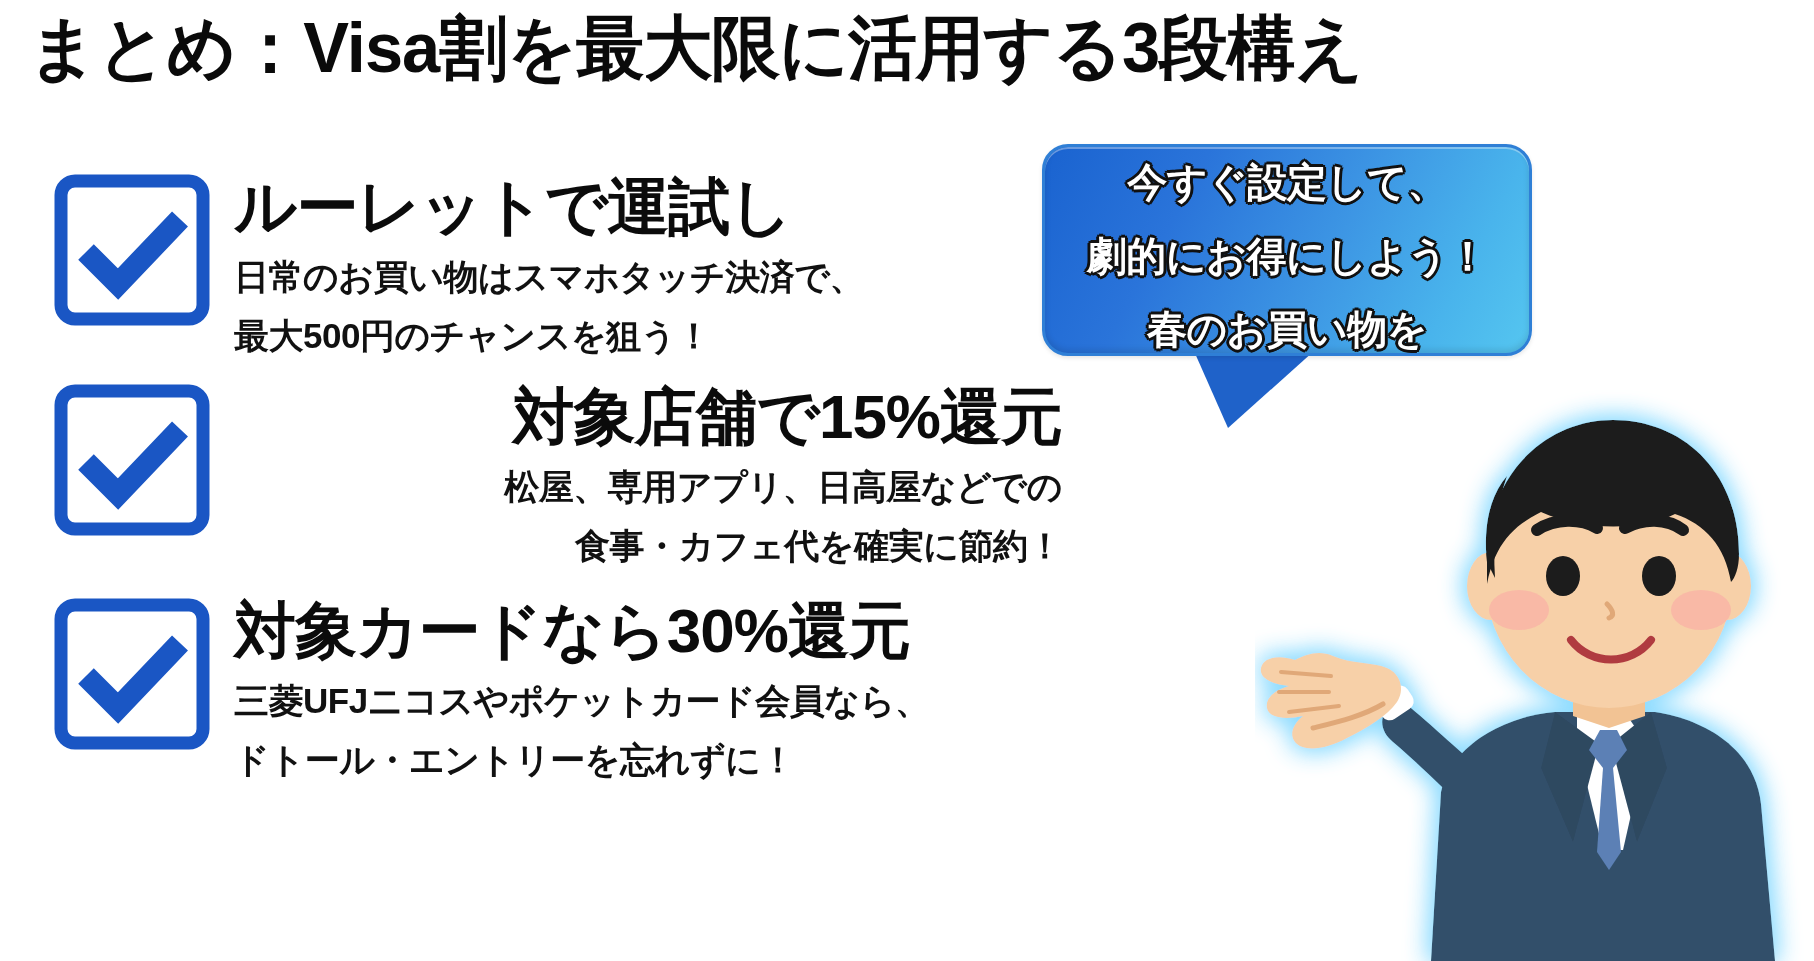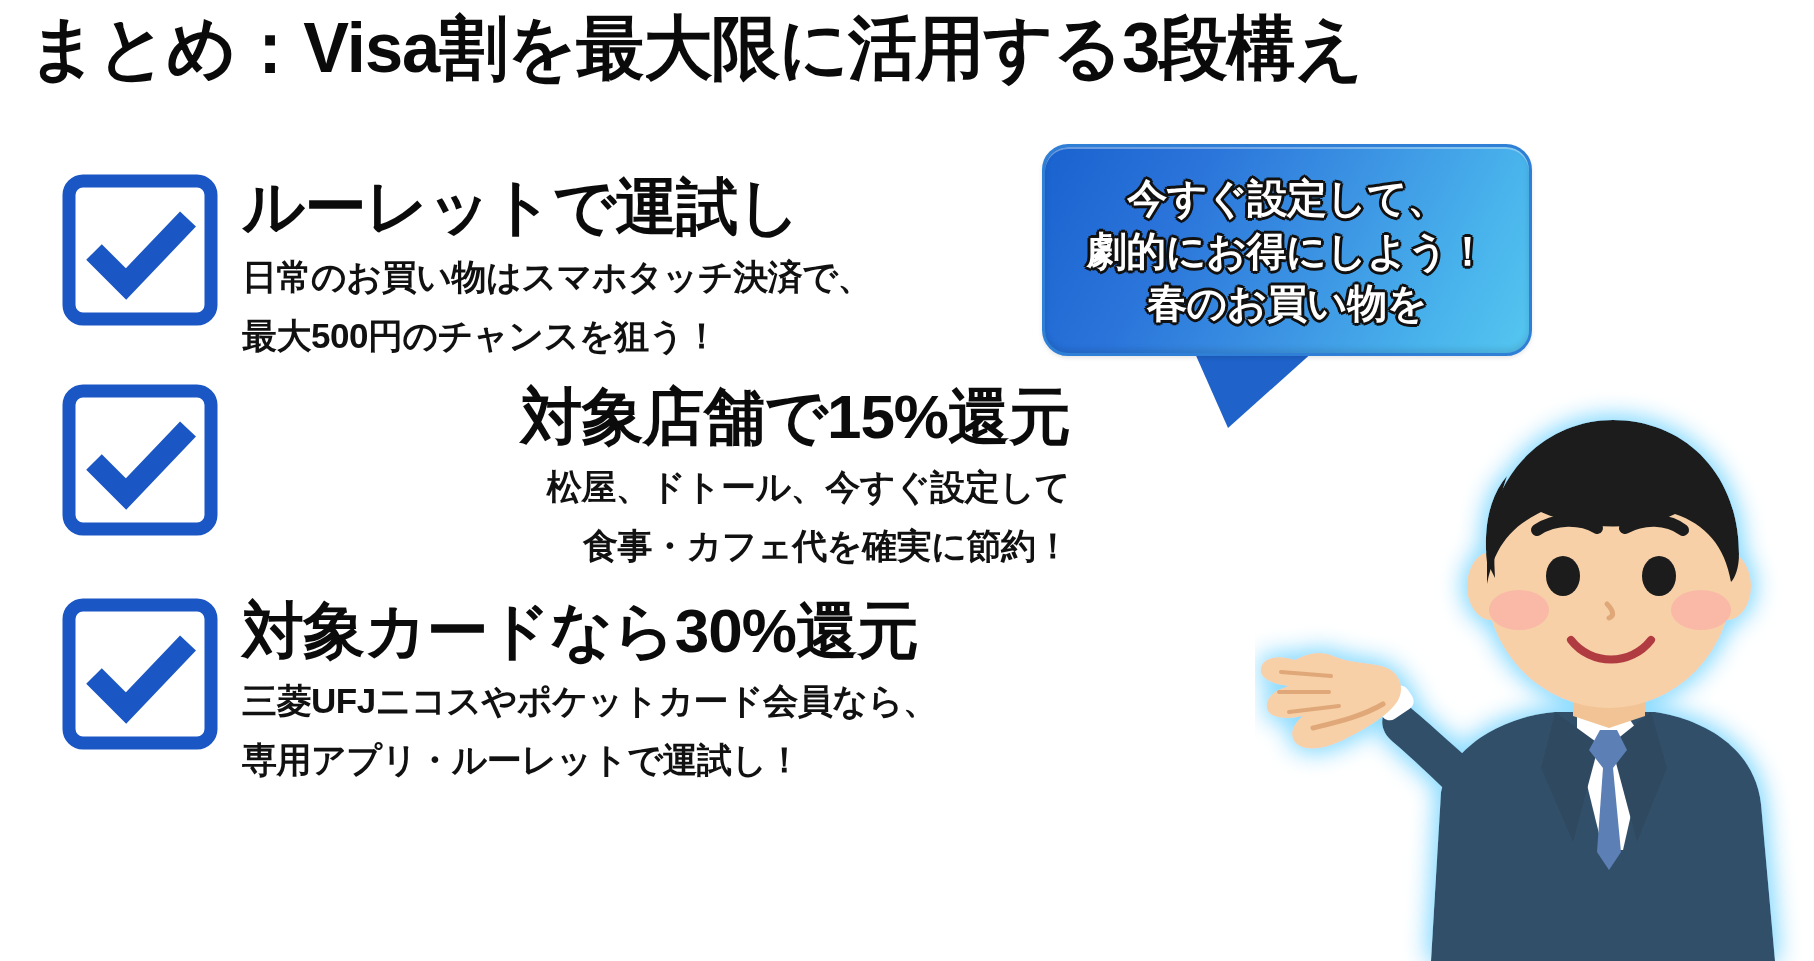--- a/index.html
+++ b/index.html
@@ -28,21 +28,21 @@
     letter-spacing: -1px;
     color: #0a0a0a;
     white-space: nowrap;
     transform: scaleX(0.98);
     transform-origin: left top;
   }
 
   
   #checklist {
     position: absolute;
-    left: 60px;
+    left: 52px;
     top: 170px;
     width: 1010px;
   }
   .check-row {
     display: flex;
     align-items: flex-start;
     margin-bottom: 16px;
   }
   .check-row:last-child { margin-bottom: 0; }
 
@@ -115,22 +115,22 @@
     border-left: 38px solid transparent;
     border-right: 96px solid transparent;
     border-top: 86px solid #1f62c9;
   }
   #bubble-text {
     position: absolute;
     inset: 0;
     display: flex;
     flex-direction: column;
     align-items: center;
-    justify-content: center;
-    padding-top: 2px;
+    justify-content: space-between;
+    padding-top: 12px;
     box-sizing: border-box;
   }
   .bubble-line {
     font-size: 40px;
     line-height: 1.32;
     font-weight: 700;
     color: #ffffff;
     letter-spacing: -0.5px;
     white-space: nowrap;
     text-shadow:
@@ -171,36 +171,36 @@
 
   <div class="check-row row-2">
     <div class="checkbox-icon">
       <svg viewBox="0 0 160 152" xmlns="http://www.w3.org/2000/svg">
         <rect x="9" y="7" width="142" height="138" rx="14" ry="14" fill="none" stroke="#1a56c4" stroke-width="13"></rect>
         <path d="M34 78 L66 110 L128 45" fill="none" stroke="#1a56c4" stroke-width="22" stroke-linecap="butt" stroke-linejoin="miter"></path>
       </svg>
     </div>
     <div class="check-text">
       <div class="item-heading">対象店舗で15%還元</div>
-      <div class="item-sub">松屋、ドトール、今すぐ設定して</div>
+      <div class="item-sub">松屋、専用アプリ、日高屋などでの</div>
       <div class="item-sub">食事・カフェ代を確実に節約！</div>
     </div>
   </div>
 
   <div class="check-row row-3">
     <div class="checkbox-icon">
       <svg viewBox="0 0 160 152" xmlns="http://www.w3.org/2000/svg">
         <rect x="9" y="7" width="142" height="138" rx="14" ry="14" fill="none" stroke="#1a56c4" stroke-width="13"></rect>
         <path d="M34 78 L66 110 L128 45" fill="none" stroke="#1a56c4" stroke-width="22" stroke-linecap="butt" stroke-linejoin="miter"></path>
       </svg>
     </div>
     <div class="check-text">
       <div class="item-heading">対象カードなら30%還元</div>
       <div class="item-sub">三菱UFJニコスやポケットカード会員なら、</div>
-      <div class="item-sub">専用アプリ・ルーレットで運試し！</div>
+      <div class="item-sub">ドトール・エントリーを忘れずに！</div>
     </div>
   </div>
 
 </div>
 
 <div id="speech-bubble">
   <div id="bubble-tail"></div>
   <div id="bubble-body"></div>
   <div id="bubble-text">
     <div class="bubble-line">今すぐ設定して、</div>

